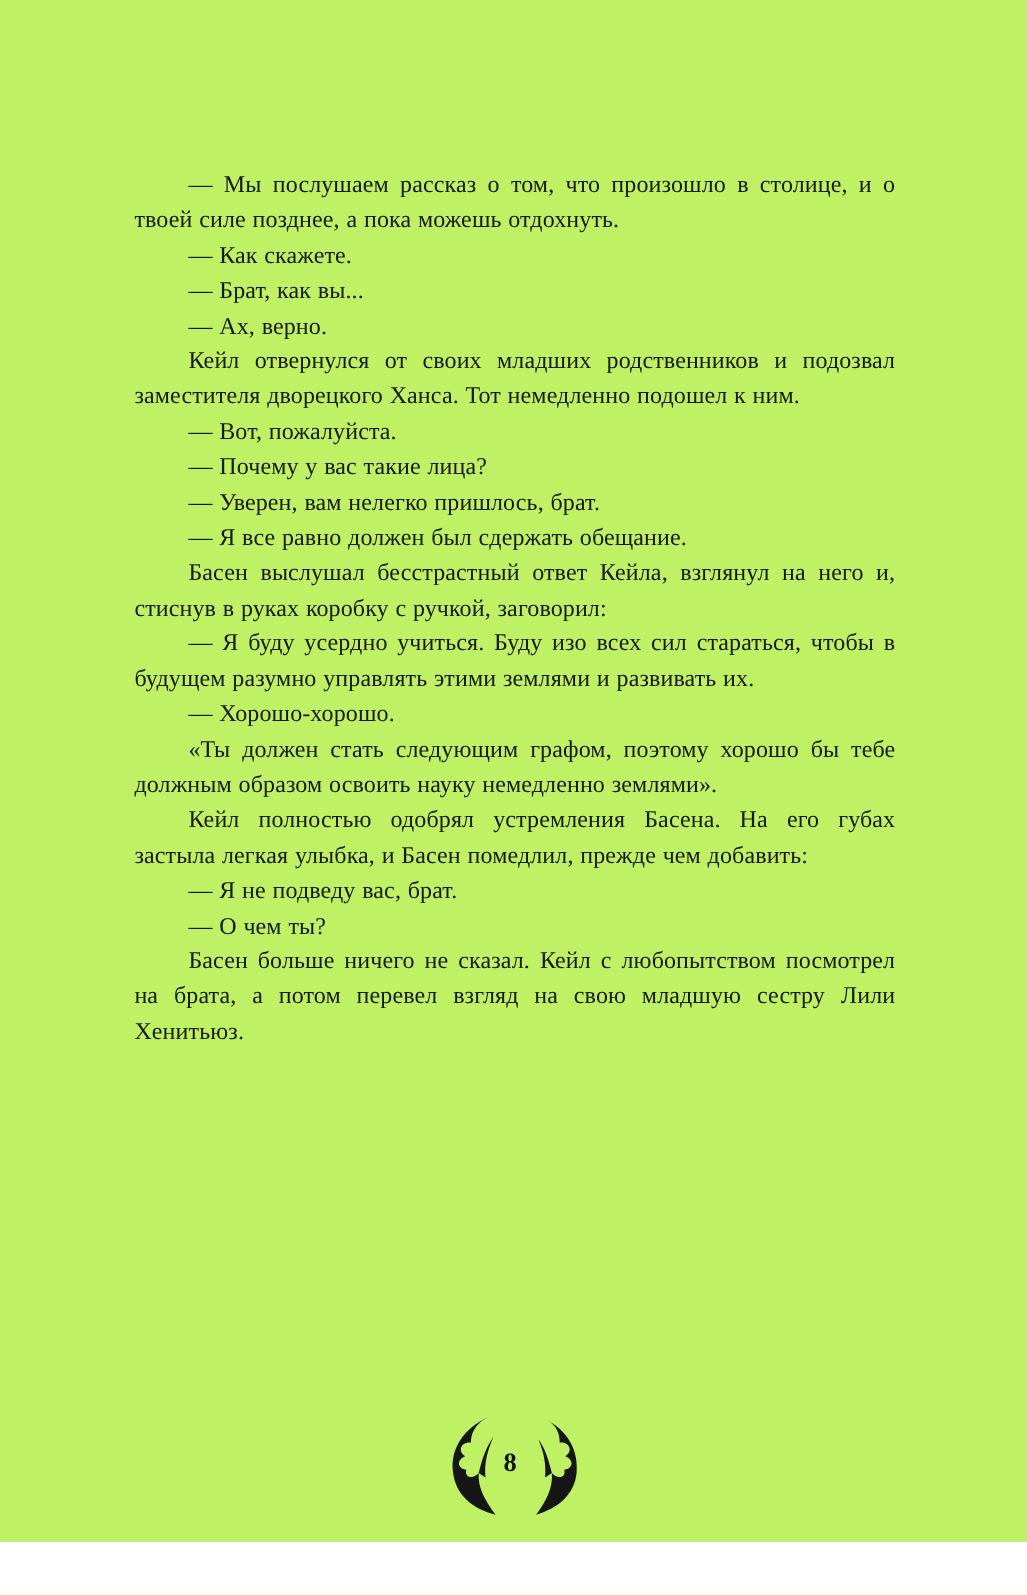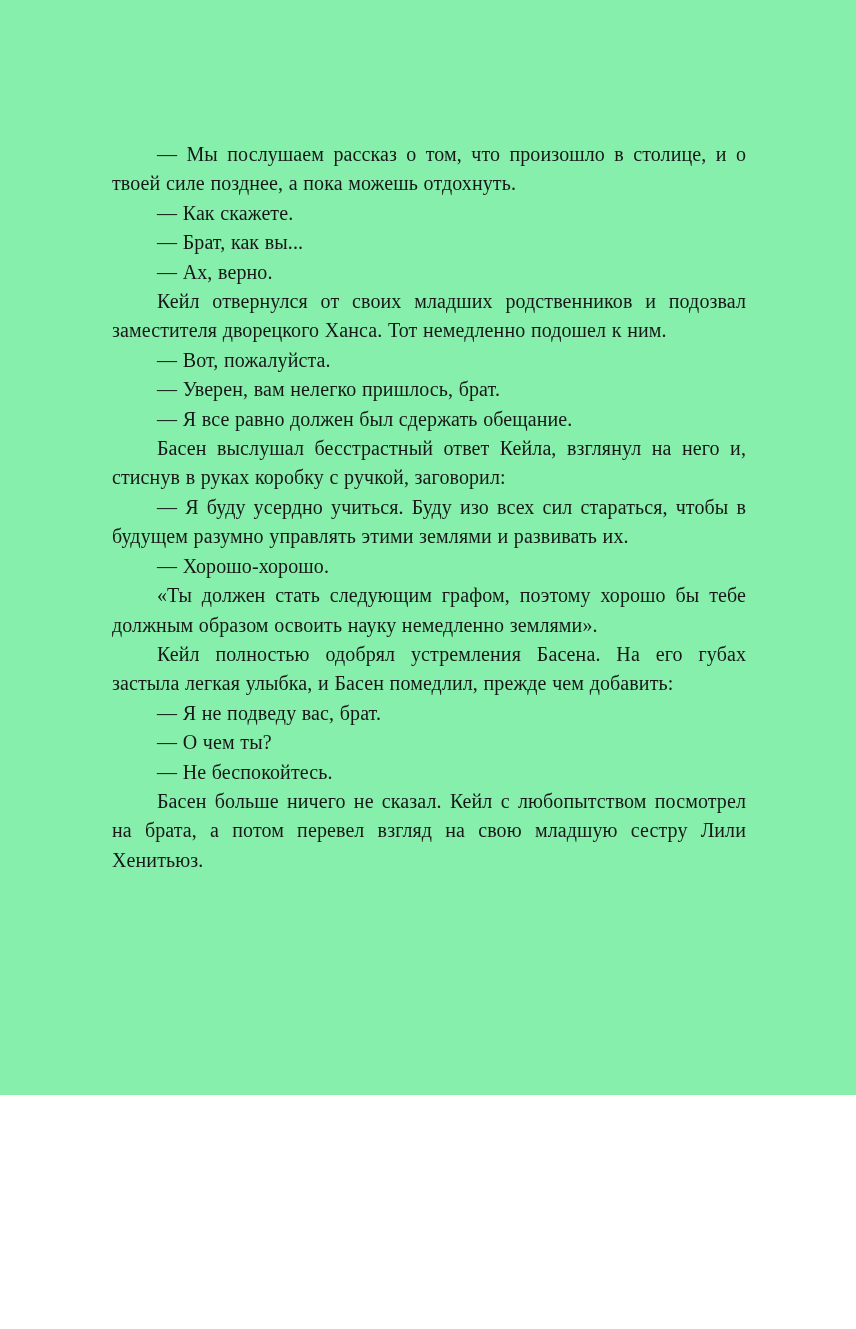--- a/index.html
+++ b/index.html
@@ -3,22 +3,22 @@
 <meta charset="utf-8">
 <style>
   html, body {
     margin: 0;
     padding: 0;
     background: #ffffff;
   }
   .page {
     position: relative;
     width: 856px;
-    height: 1095px;
-    background: #86efac;
+    height: 1285px;
+    background: #bef264;
     font-family: "Liberation Serif", "DejaVu Serif", serif;
     color: #181818;
     overflow: hidden;
   }
   .text-block {
     position: absolute;
     left: 112px;
     top: 140px;
     width: 634px;
   }
@@ -67,30 +67,30 @@
 
 <div class="page">
 
   <div class="text-block">
     <p>— Мы послушаем рассказ о том, что произошло в столице, и о твоей силе позднее, а пока можешь отдохнуть.</p>
     <p>— Как скажете.</p>
     <p>— Брат, как вы...</p>
     <p>— Ах, верно.</p>
     <p>Кейл отвернулся от своих младших родственников и подозвал заместителя дворецкого Ханса. Тот немедленно подошел к ним.</p>
     <p>— Вот, пожалуйста.</p>
+    <p>— Почему у вас такие лица?</p>
     <p>— Уверен, вам нелегко пришлось, брат.</p>
     <p>— Я все равно должен был сдержать обещание.</p>
     <p>Басен выслушал бесстрастный ответ Кейла, взглянул на него и, стиснув в руках коробку с ручкой, заговорил:</p>
     <p>— Я буду усердно учиться. Буду изо всех сил стараться, чтобы в будущем разумно управлять этими землями и развивать их.</p>
     <p>— Хорошо-хорошо.</p>
     <p>«Ты должен стать следующим графом, поэтому хорошо бы тебе должным образом освоить науку немедленно землями».</p>
     <p>Кейл полностью одобрял устремления Басена. На его губах застыла легкая улыбка, и Басен помедлил, прежде чем добавить:</p>
     <p>— Я не подведу вас, брат.</p>
     <p>— О чем ты?</p>
-    <p>— Не беспокойтесь.</p>
     <p>Басен больше ничего не сказал. Кейл с любопытством посмотрел на брата, а потом перевел взгляд на свою младшую сестру Лили Хенитьюз.</p>
   </div>
 
   <div class="footer">
     <div class="ornament-wrap">
       <svg viewBox="0 0 160 90" width="150" height="86" aria-hidden="true">
         <g fill="#161616">
 
           <path d="M58,2
                    C36,12 24,30 26,50

